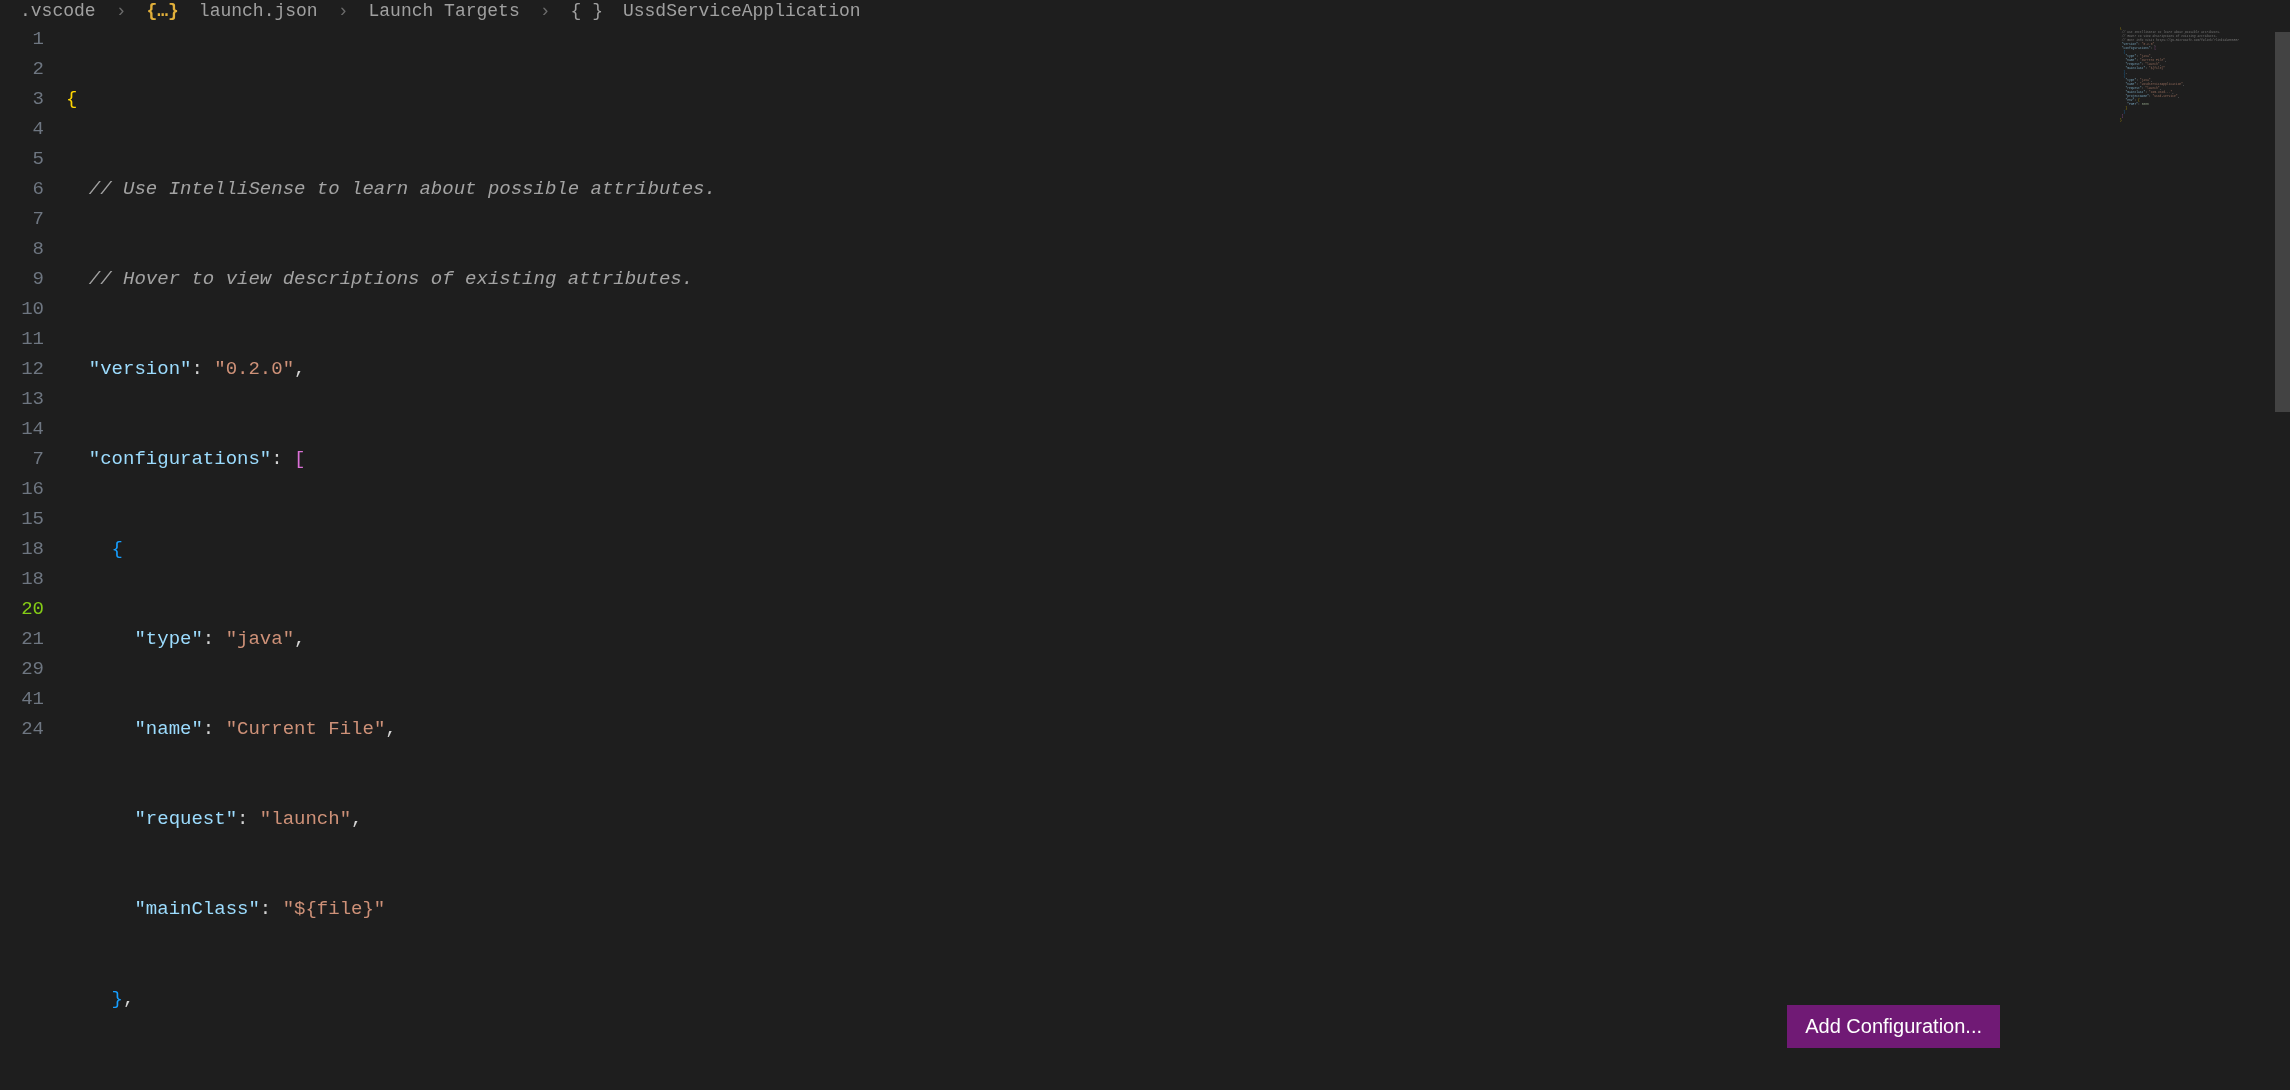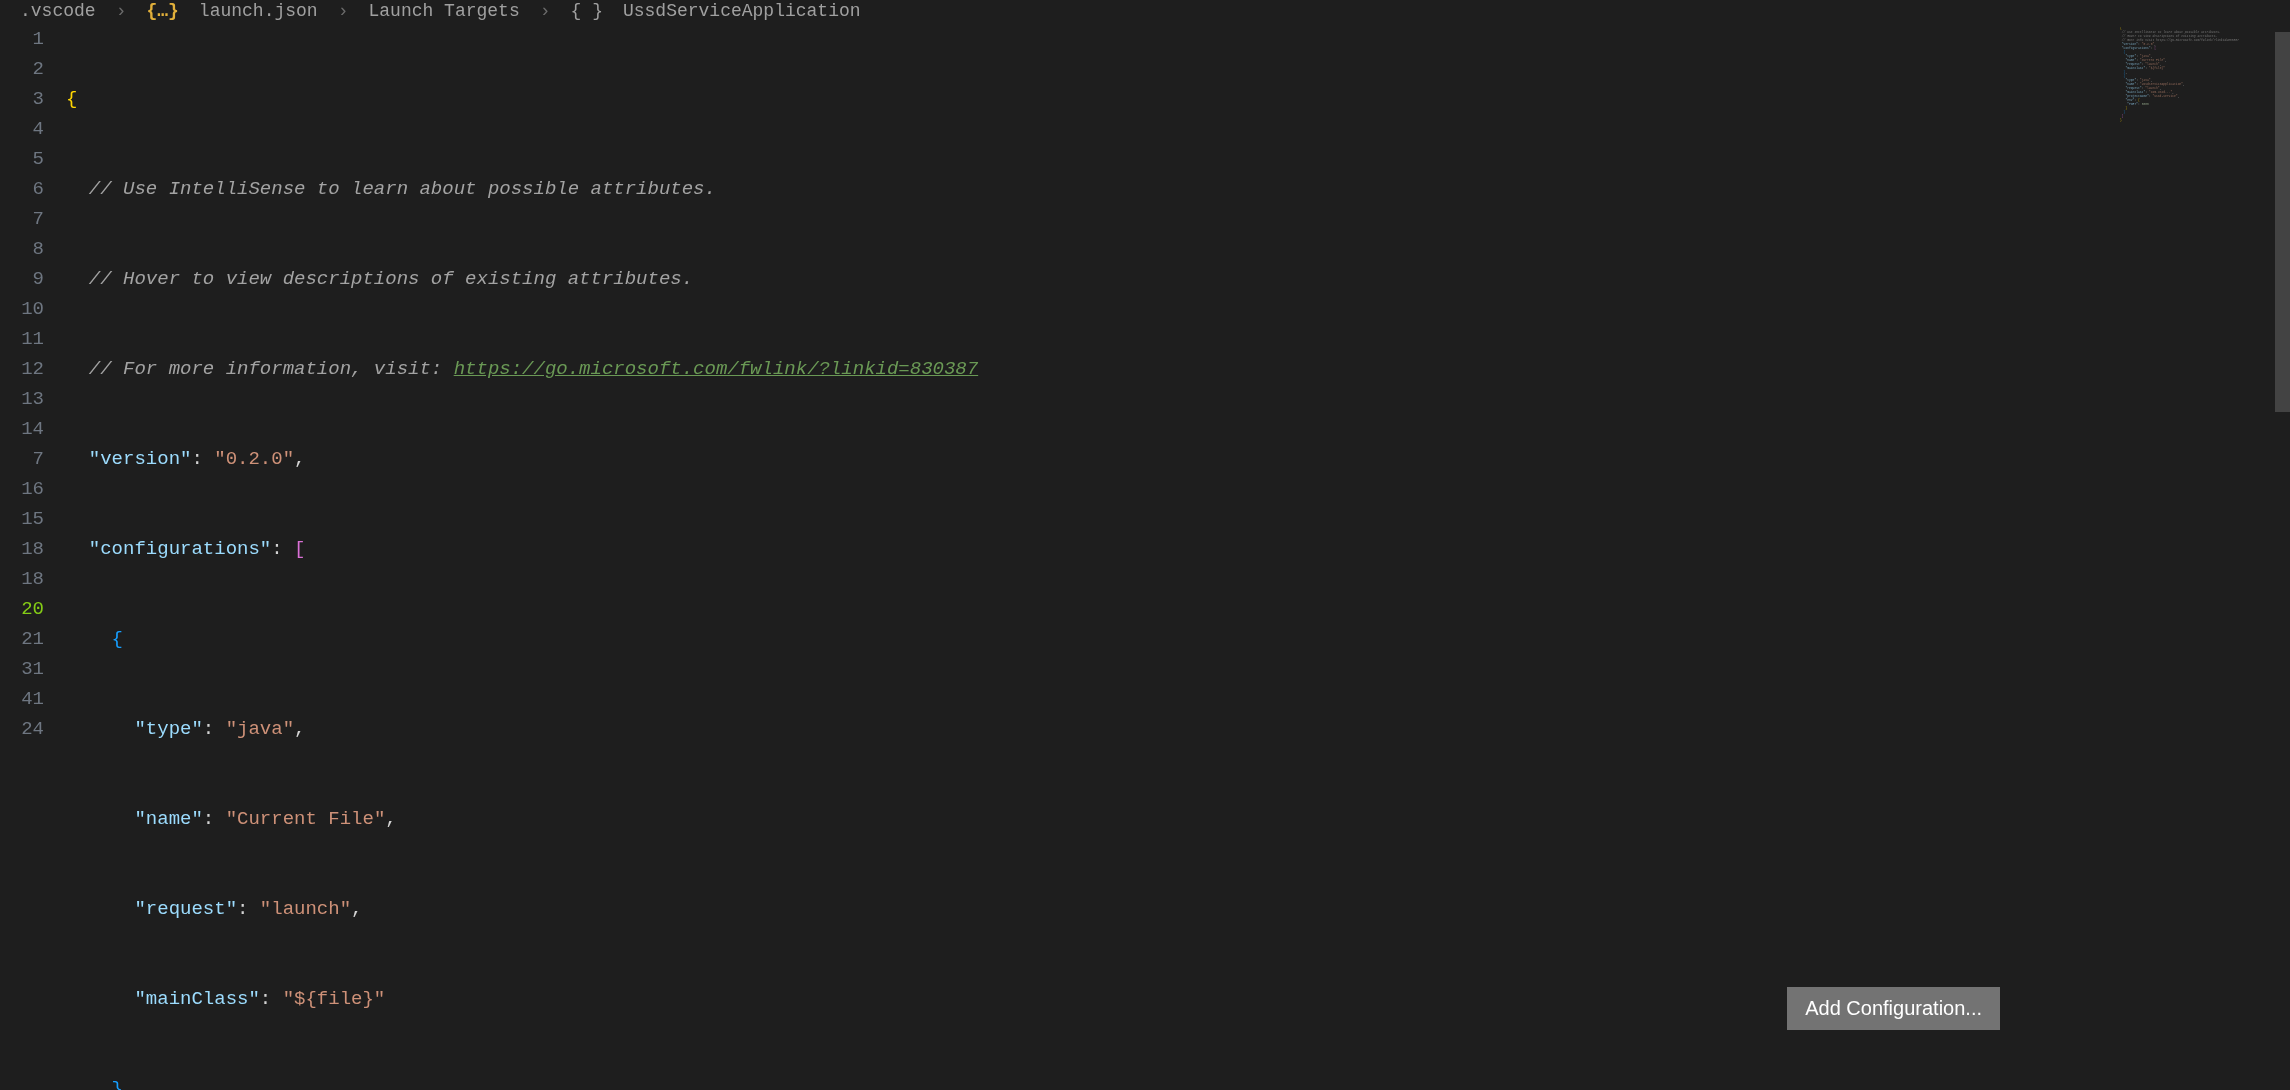--- a/index.html
+++ b/index.html
@@ -85,22 +85,22 @@
   position:absolute;
   right:0;
   top:10px;
   width:15px;
   height:380px;
   background:rgba(200,200,200,0.22);
 }
 .add-config-btn {
   position:absolute;
   right: 290px;
-  bottom: 60px;
-  background:#737373;
+  bottom: 42px;
+  background:#701a75;
   color:#fff;
   border:none;
   padding: 10px 18px;
   font-size:20px;
   font-family: -apple-system, BlinkMacSystemFont, "Segoe UI", sans-serif;
   cursor:pointer;
 }
 </style>
 </head>
 <body>
@@ -134,30 +134,29 @@
     <div class="ln">12</div>
     <div class="ln">13</div>
     <div class="ln">14</div>
     <div class="ln">7</div>
     <div class="ln">16</div>
     <div class="ln">15</div>
     <div class="ln">18</div>
     <div class="ln">18</div>
     <div class="ln active">20</div>
     <div class="ln">21</div>
-    <div class="ln">31</div>
+    <div class="ln">29</div>
     <div class="ln">41</div>
     <div class="ln">24</div>
   </div>
 
   <div class="code">
     <div class="line"><span class="p-yellow">{</span></div>
     <div class="line">  <span class="comment">// Use IntelliSense to learn about possible attributes.</span></div>
     <div class="line">  <span class="comment">// Hover to view descriptions of existing attributes.</span></div>
-    <div class="line">  <span class="comment">// For more information, visit: </span><span class="url">https://go.microsoft.com/fwlink/?linkid=830387</span></div>
     <div class="line">  <span class="key">"version"</span><span class="white">: </span><span class="string">"0.2.0"</span><span class="white">,</span></div>
     <div class="line">  <span class="key">"configurations"</span><span class="white">: </span><span class="p-pink">[</span></div>
     <div class="line">    <span class="p-blue">{</span></div>
     <div class="line">      <span class="key">"type"</span><span class="white">: </span><span class="string">"java"</span><span class="white">,</span></div>
     <div class="line">      <span class="key">"name"</span><span class="white">: </span><span class="string">"Current File"</span><span class="white">,</span></div>
     <div class="line">      <span class="key">"request"</span><span class="white">: </span><span class="string">"launch"</span><span class="white">,</span></div>
     <div class="line">      <span class="key">"mainClass"</span><span class="white">: </span><span class="string">"${file}"</span></div>
     <div class="line">    <span class="p-blue">}</span><span class="white">,</span></div>
     
     

